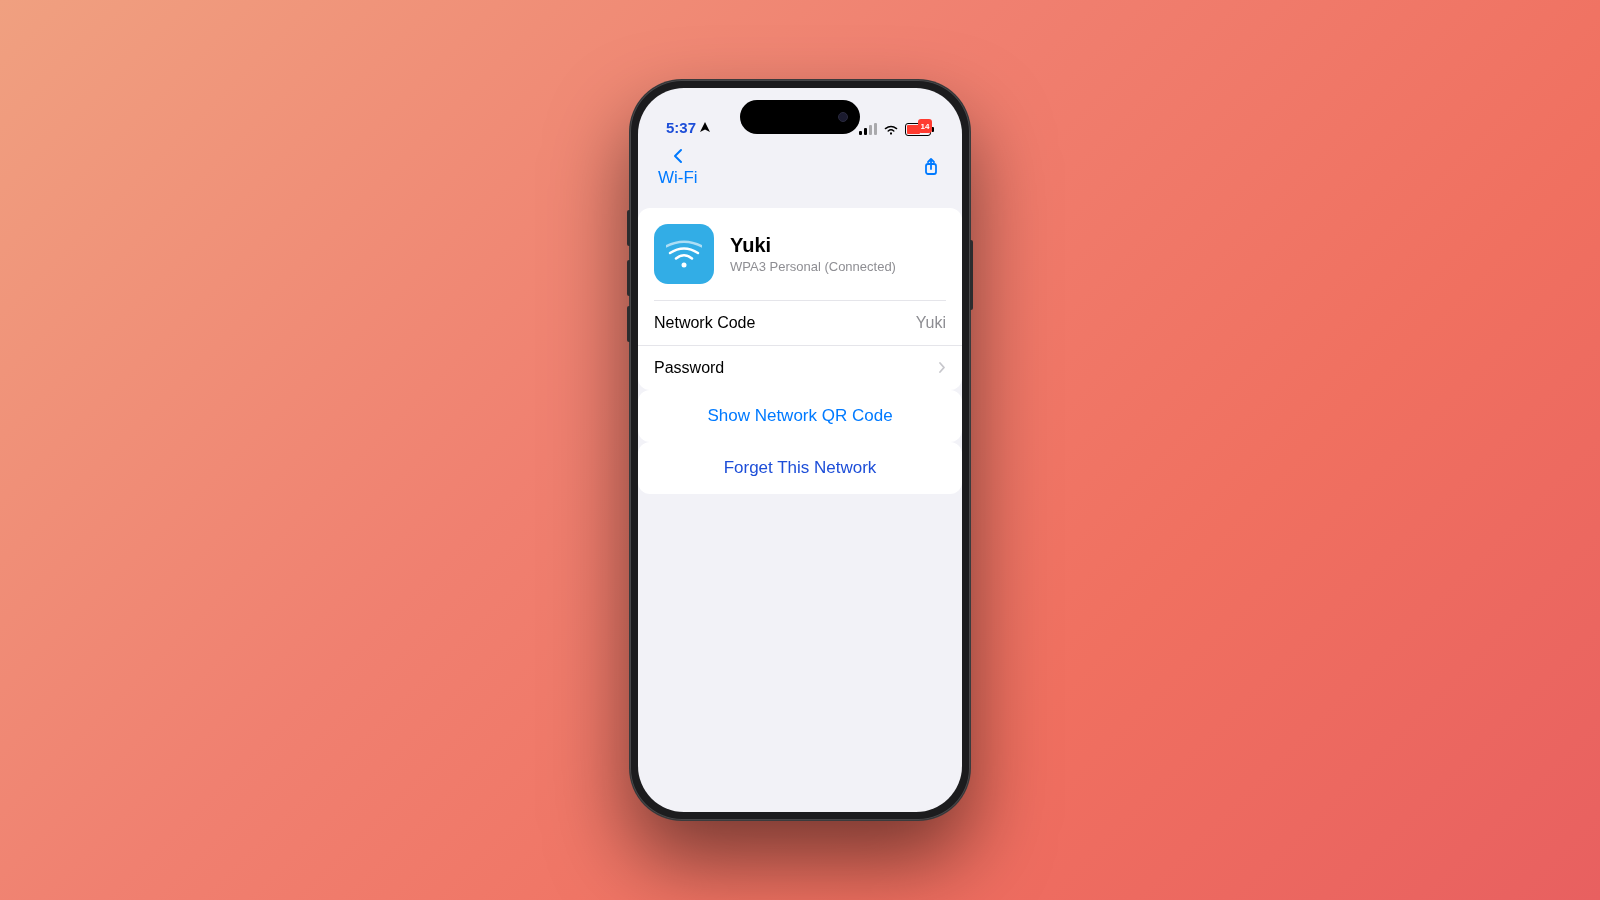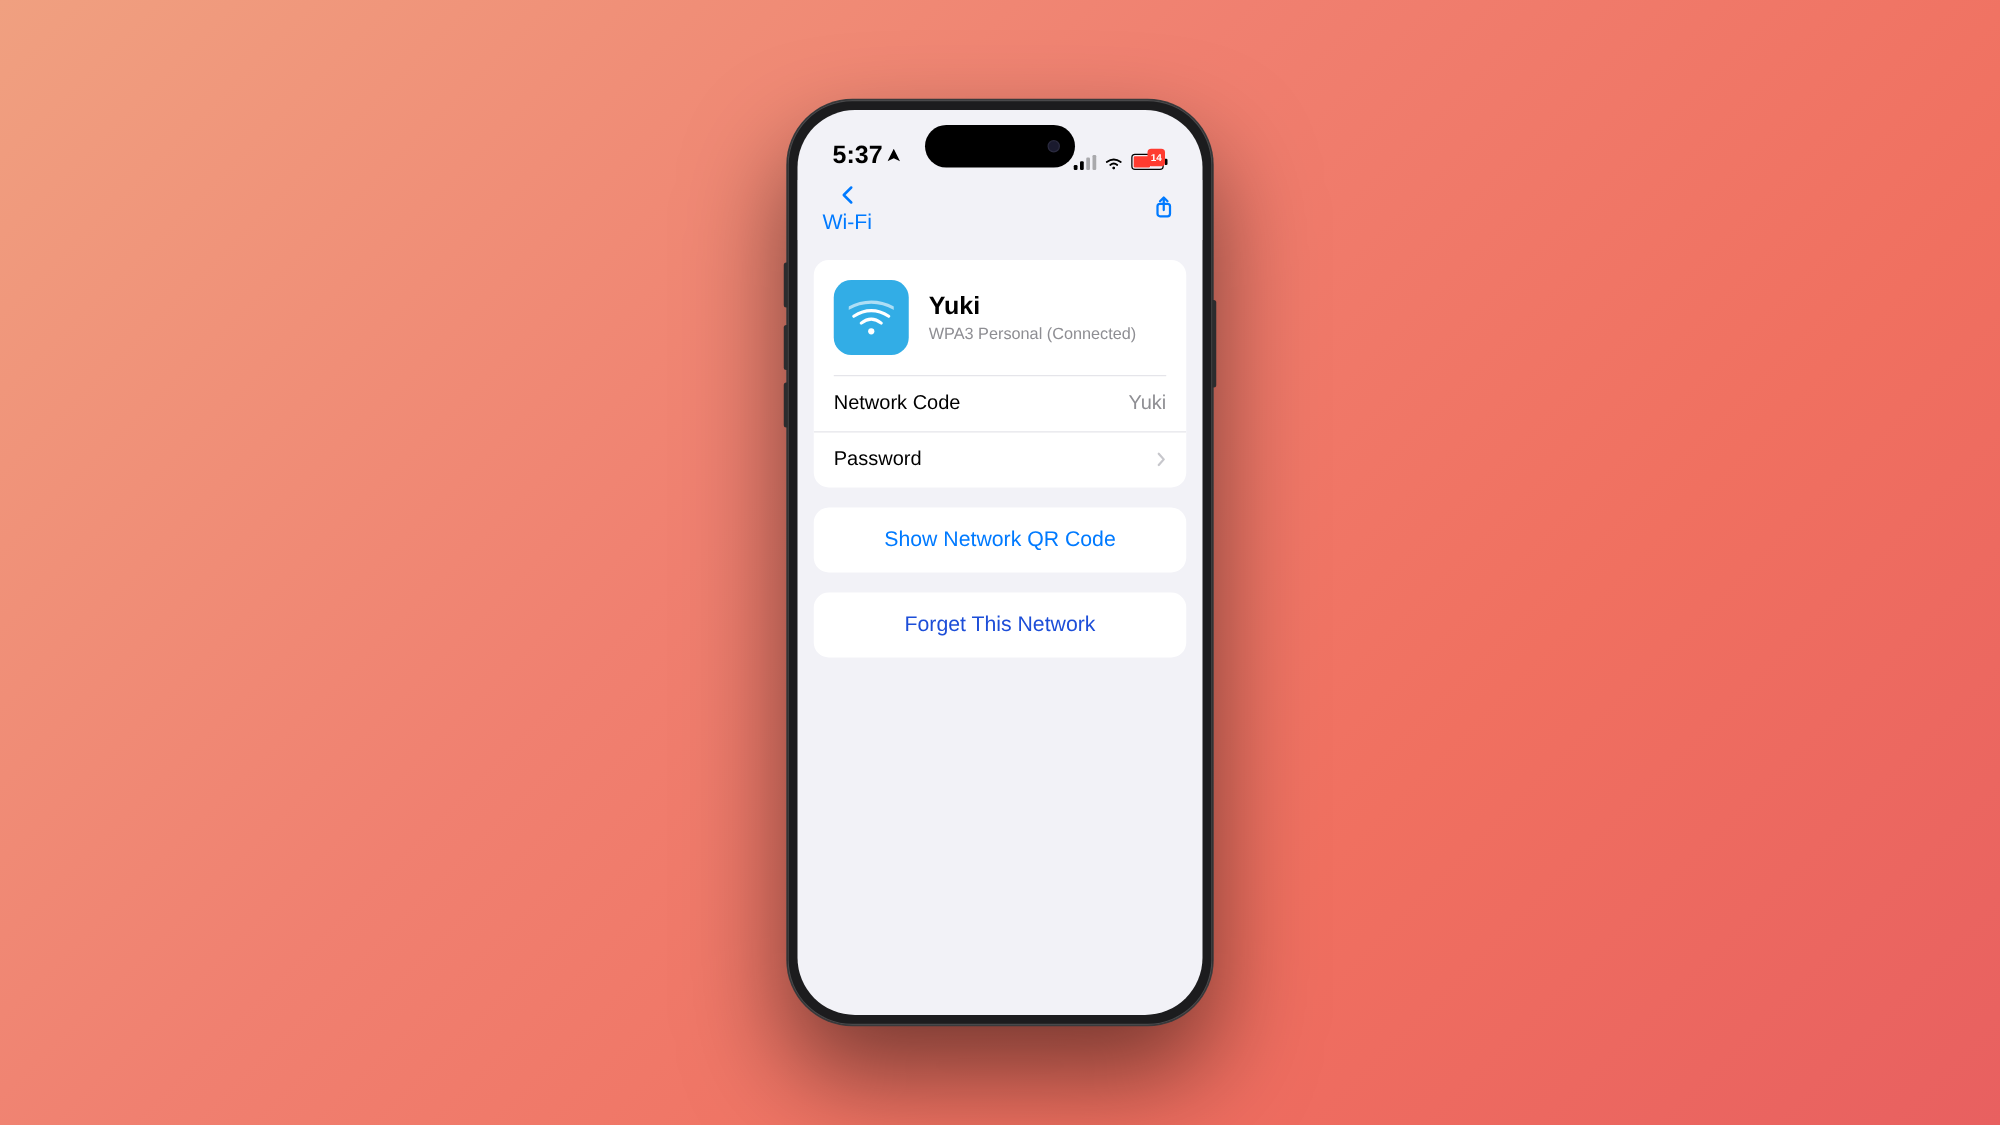--- a/index.html
+++ b/index.html
@@ -100,31 +100,31 @@
       right: 0;
       height: 56px;
       display: flex;
       align-items: flex-end;
       justify-content: space-between;
       padding: 0 28px 8px;
       z-index: 5;
     }
 
     .status-time {
-      font-size: 20px;
+      font-size: 15px;
       font-weight: 600;
-      color: #000000;
+      color: #1d4ed8;
       display: flex;
       align-items: center;
       gap: 4px;
     }
 
     .status-icons {
       display: flex;
-      align-items: flex-end;
+      align-items: flex-start;
       gap: 6px;
     }
 
     .signal-bars {
       display: flex;
       align-items: flex-end;
       gap: 2px;
       height: 12px;
     }
 
@@ -213,24 +213,23 @@
     }
 
     
     .content {
       position: absolute;
       top: 104px;
       left: 0;
       right: 0;
       bottom: 0;
       overflow-y: auto;
-      padding: 16px 13px 20px;
+      padding: 16px 0 20px;
       display: flex;
       flex-direction: column;
-      gap: 16px;
     }
 
     .card {
       background: #fff;
       border-radius: 12px;
       overflow: hidden;
     }
 
     
     .network-header {

